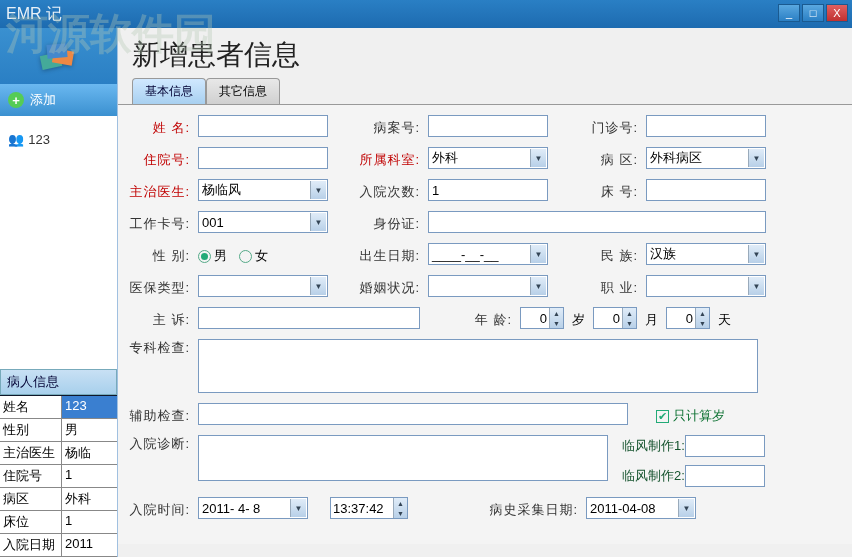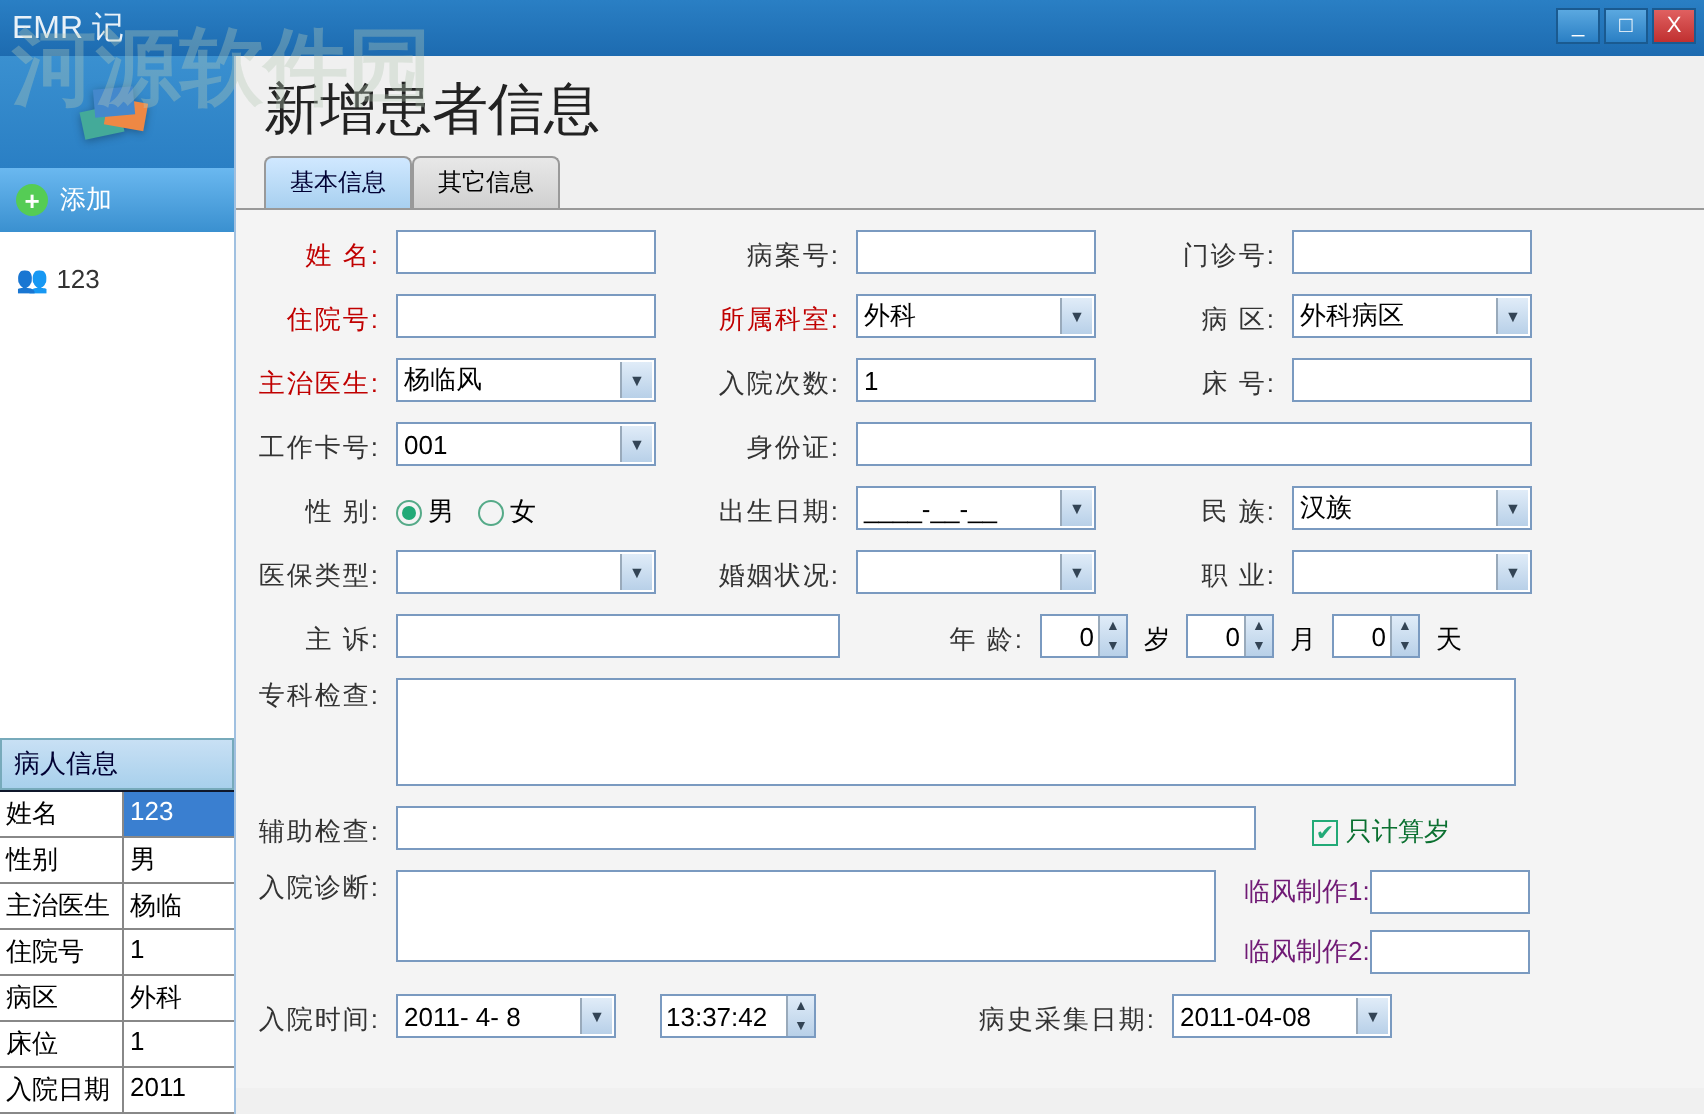--- a/index.html
+++ b/index.html
@@ -37,21 +37,21 @@
 .combo .arr{position:absolute;right:1px;top:1px;width:16px;height:18px;background:linear-gradient(#e0ecf8,#b8d0e8);border-left:1px solid #9ab;display:flex;align-items:center;justify-content:center;font-size:8px;color:#345}
 .spin{display:flex;align-items:center;border:1px solid #7a9ac0;height:22px;background:#fff}
 .spin input{border:none;width:28px;text-align:right;padding:0 2px;height:20px}
 .spin .sb{width:14px;height:20px;background:linear-gradient(#e0ecf8,#b8d0e8);border-left:1px solid #9ab;display:flex;flex-direction:column}
 .spin .sb span{flex:1;display:flex;align-items:center;justify-content:center;font-size:7px;color:#345;cursor:pointer}
 .radio{display:inline-flex;align-items:center;gap:3px;margin-right:12px}
 .radio .r{width:13px;height:13px;border:1px solid #5a8;border-radius:50%;display:flex;align-items:center;justify-content:center}
 .radio.on .r::after{content:"";width:7px;height:7px;background:#2a7;border-radius:50%}
 .chk{display:inline-flex;align-items:center;gap:4px;color:#0a7030}
 .chk .c{width:13px;height:13px;border:1px solid #2a7;display:flex;align-items:center;justify-content:center;color:#2a7;font-size:11px}
-.green{color:#701a75}
+.green{color:#14532d}
 .watermark{position:absolute;top:0;left:0;font-size:42px;color:rgba(180,200,180,.35);font-weight:bold;pointer-events:none;z-index:100;padding:6px}
 </style>
 </head>
 <body>
 
 <div class="watermark">河源软件园</div>
 
 <div class="titlebar">
   <span class="t">EMR         记</span>
   <div class="winbtns">

